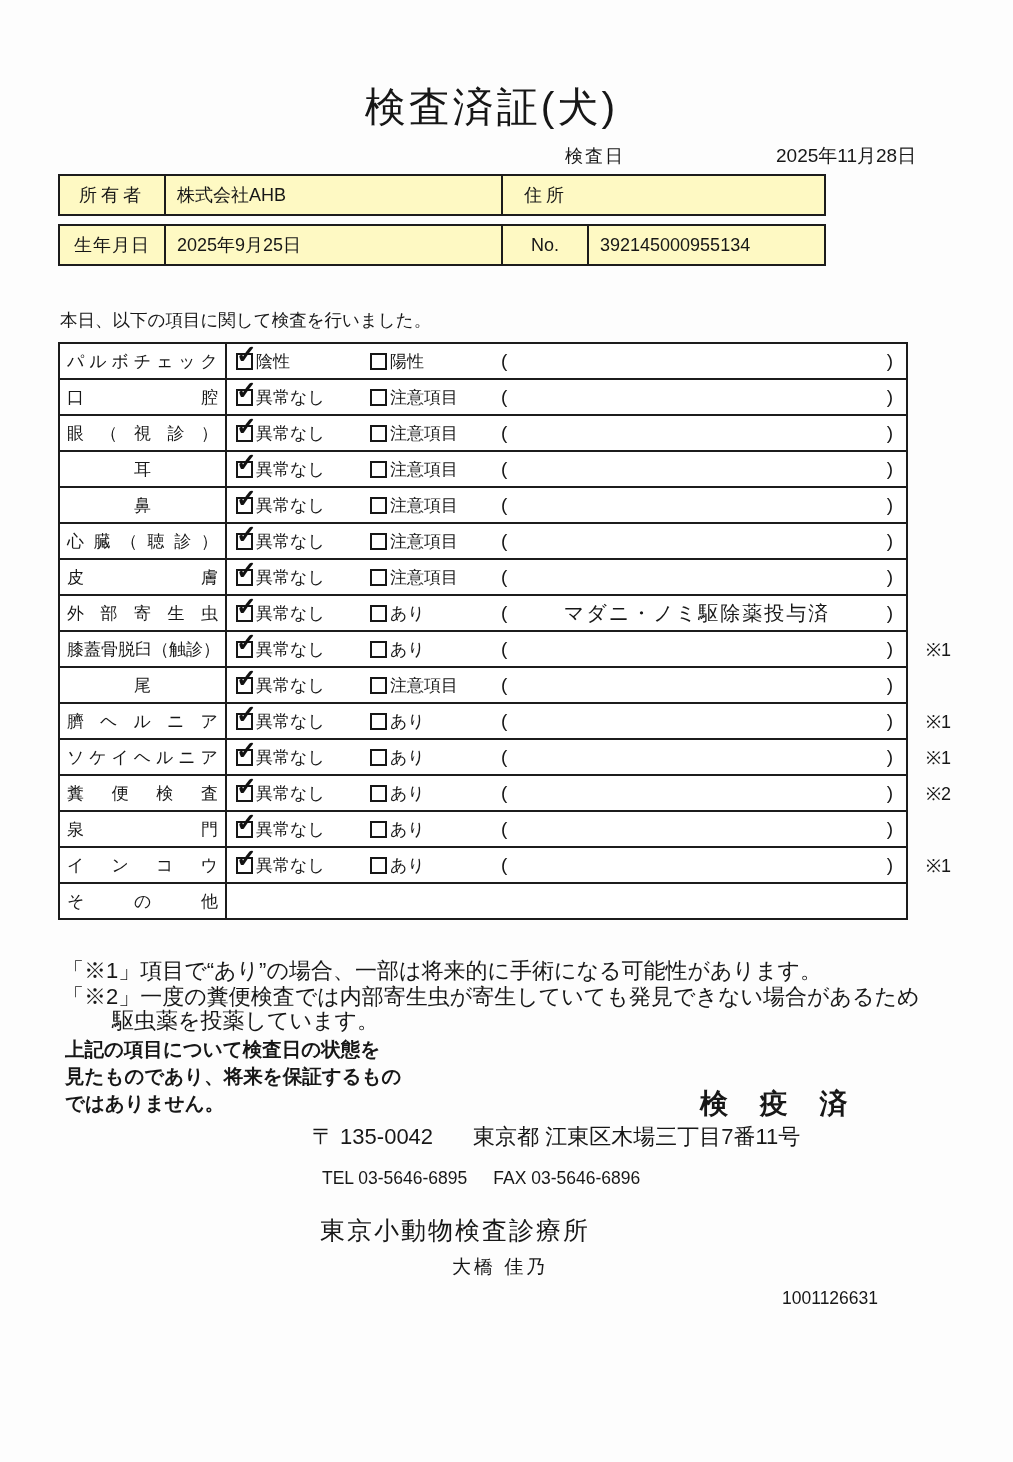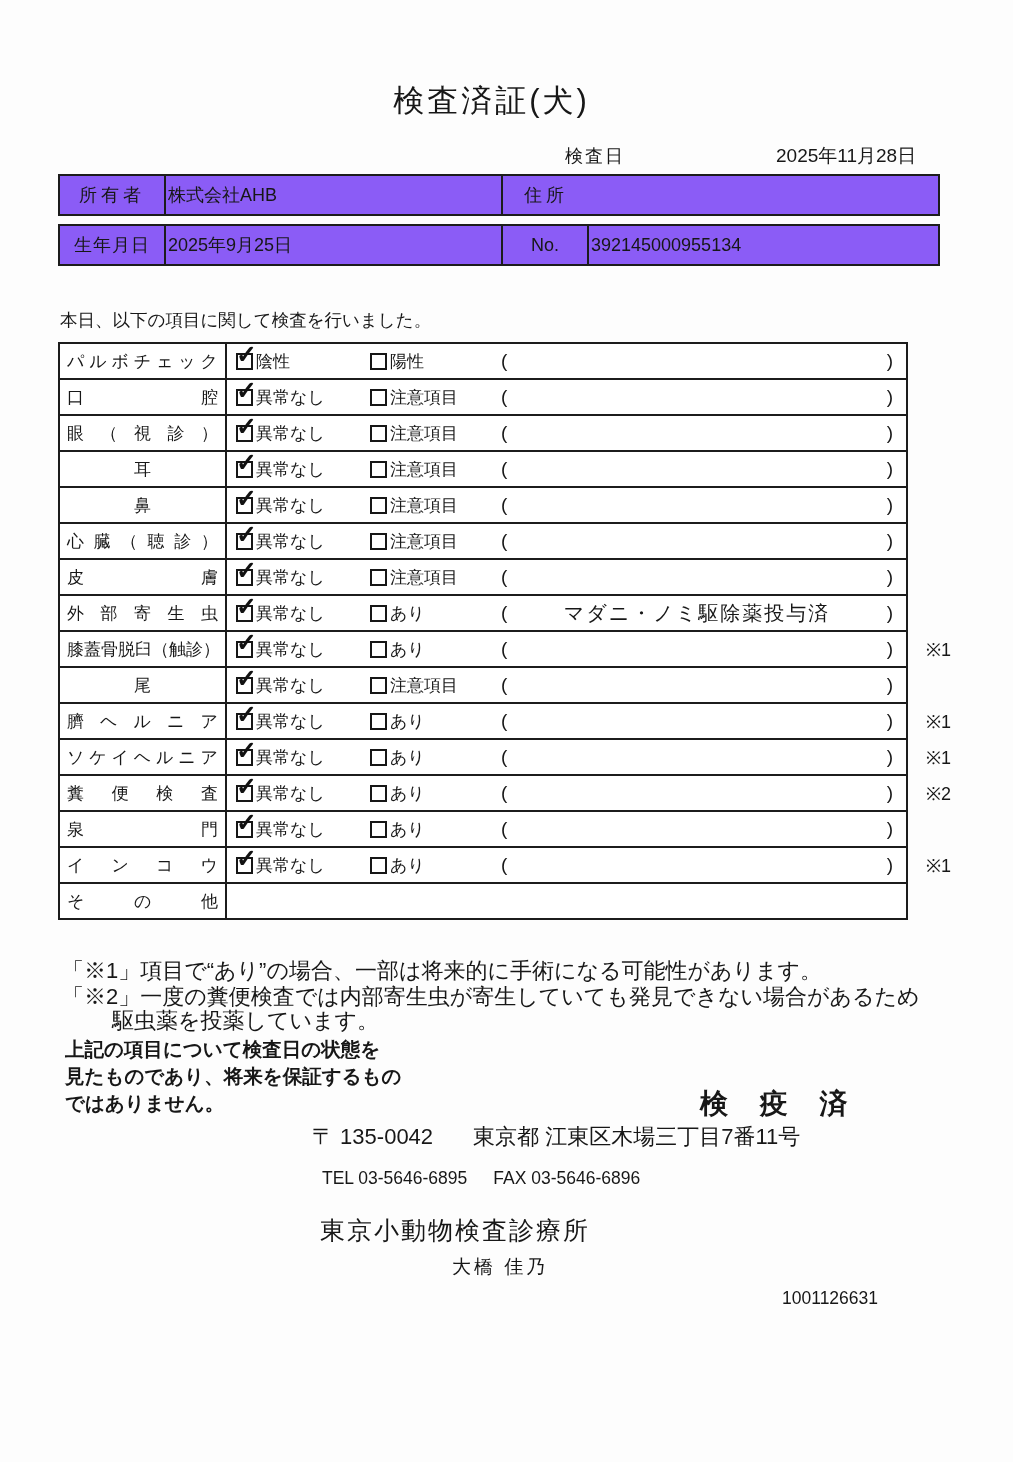--- a/index.html
+++ b/index.html
@@ -7,29 +7,29 @@
     position:relative;
     width:1013px;height:1462px;
     margin:0 auto;
     background:#fdfdfd;
     font-family:"Liberation Sans", sans-serif;
     color:#171717;
     overflow:hidden;
   }
   .title{
     position:absolute; top:80px; left:0; right:30px;
-    text-align:center; font-size:31px; letter-spacing:3px; font-weight:500;
+    text-align:center; font-size:41px; letter-spacing:3px; font-weight:500;
   }
   .insp-date{position:absolute; top:144px; left:565px; font-size:18px; letter-spacing:2px;}
   .insp-date-val{position:absolute; top:143px; left:776px; font-size:19px;}
 
-  .ibox{position:absolute; left:58px; width:882px; border:2px solid #1c1c1c; background:#8b5cf6; box-sizing:border-box;}
+  .ibox{position:absolute; left:58px; width:768px; border:2px solid #1c1c1c; background:#fef9c3; box-sizing:border-box;}
   .brow{display:flex; height:38px;}
   .brow + .brow{border-top:4px solid #6d28d9;border-radius:9px;}
-  .cell{box-sizing:border-box; display:flex; align-items:center; font-size:18px; padding:0 2px; border-right:2px solid #1c1c1c; overflow:hidden; white-space:nowrap;}
+  .cell{box-sizing:border-box; display:flex; align-items:center; font-size:18px; padding:0 11px; border-right:2px solid #1c1c1c; overflow:hidden; white-space:nowrap;}
   .cell:last-child{border-right:none;}
   .cell.labelc{justify-content:center; letter-spacing:4px; padding:0 4px;}
   .w-label{width:106px; flex:none;}
   .w-val1{width:337px; flex:none;}
   .w-label2{width:86px; flex:none;}
   .w-sex{width:95px; flex:none;}
   .w-wlabel{width:82px; flex:none;}
   .w-rest{flex:1;}
   .weightc{justify-content:flex-end; gap:16px; padding-right:14px;}
 

